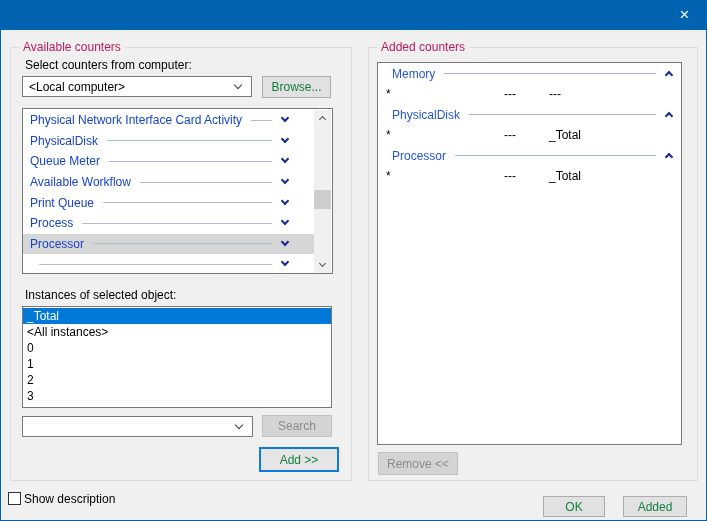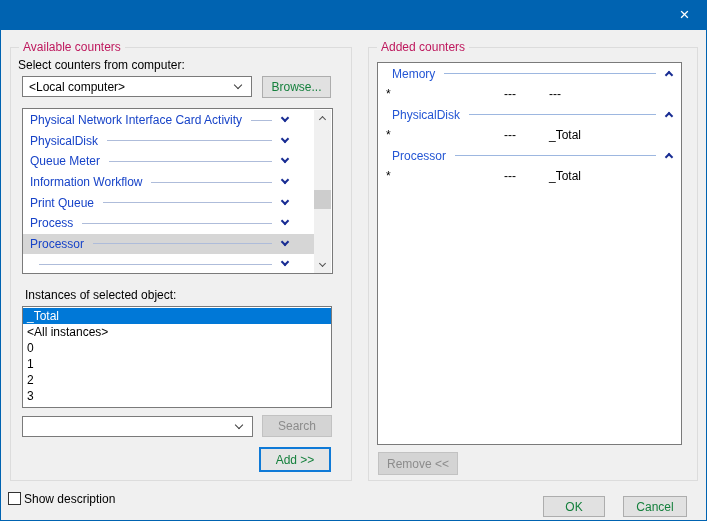--- a/index.html
+++ b/index.html
@@ -82,21 +82,21 @@
 <div class="abs titlebar">
   <div class="abs close-btn">
     <span>×</span>
   </div>
 </div>
 
 <div class="abs groupbox" style="left:10px; top:47px; width:342px; height:434px;">
   <span class="group-label">Available counters</span>
 </div>
 
-<div class="abs label" style="left:18px; top:58px;">Select counters from computer:</div>
+<div class="abs label" style="left:25px; top:58px;">Select counters from computer:</div>
 
 <div class="abs combo" style="left:22px; top:76px; width:230px; height:21px;">
   <span class="val">&lt;Local computer&gt;</span>
   <span class="combo-arrow"></span>
 </div>
 
 <div class="abs btn" style="left:262px; top:76px; width:69px; height:22px;">
   <span>Browse...</span>
 </div>
 
@@ -111,21 +111,21 @@
         <span class="ctext">PhysicalDisk</span>
         <span class="rule"></span>
         <span class="chev-down"></span>
       </div>
       <div class="counter-row">
         <span class="ctext">Queue Meter</span>
         <span class="rule"></span>
         <span class="chev-down"></span>
       </div>
       <div class="counter-row">
-        <span class="ctext">Information Workflow</span>
+        <span class="ctext">Available Workflow</span>
         <span class="rule"></span>
         <span class="chev-down"></span>
       </div>
       <div class="counter-row">
         <span class="ctext">Print Queue</span>
         <span class="rule"></span>
         <span class="chev-down"></span>
       </div>
       <div class="counter-row">
         <span class="ctext">Process</span>
@@ -178,21 +178,21 @@
 
 <div class="abs combo" style="left:22px; top:416px; width:231px; height:21px;">
   <input value="" style="">
   <span class="combo-arrow"></span>
 </div>
 
 <div class="abs btn disabled" style="left:262px; top:415px; width:70px; height:22px;">
   <span>Search</span>
 </div>
 
-<div class="abs btn focused" style="left:259px; top:447px; width:72px; height:25px;">
+<div class="abs btn focused" style="left:259px; top:447px; width:80px; height:25px;">
   <span>Add &gt;&gt;</span>
 </div>
 
 <div class="abs groupbox" style="left:368px; top:47px; width:330px; height:434px;">
   <span class="group-label">Added counters</span>
 </div>
 
 <div class="abs added-table">
   <div id="added-body">
       <div class="group-row">
@@ -235,14 +235,14 @@
   <span>Remove &lt;&lt;</span>
 </div>
 
 <div class="abs checkbox"></div>
 <div class="abs label" style="left:24px; top:492px;">Show description</div>
 
 <div class="abs btn" style="left:543px; top:496px; width:62px; height:21px;">
   <span>OK</span>
 </div>
 <div class="abs btn" style="left:623px; top:496px; width:64px; height:21px;">
-  <span>Cancel</span>
+  <span>Added</span>
 </div>
 
 </body></html>

